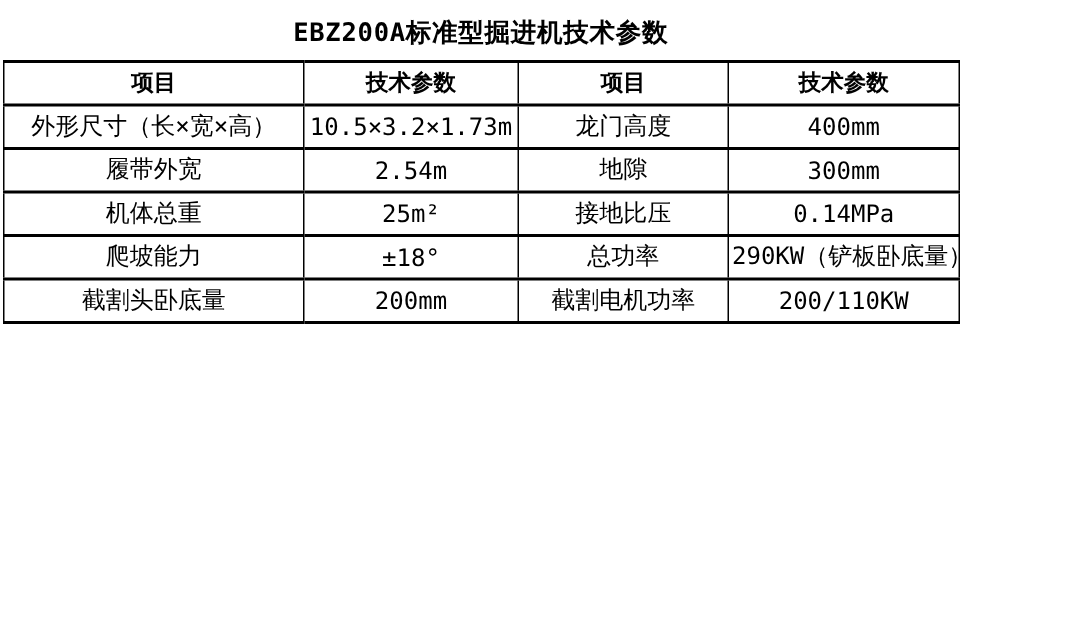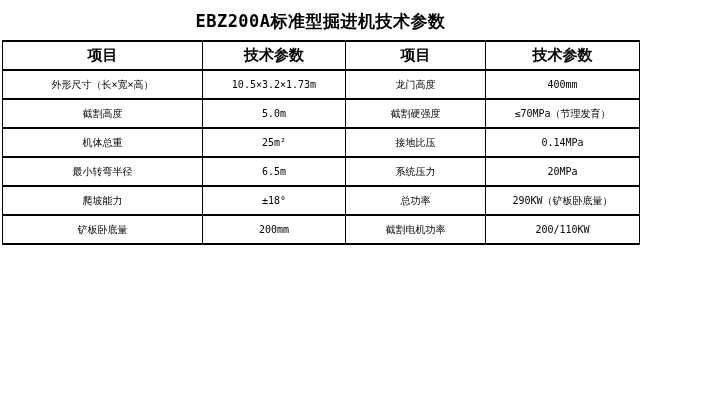--- a/index.html
+++ b/index.html
@@ -40,21 +40,21 @@
   .spec-table th,
   .spec-table td {
     border-left: 1px solid #000000;
     border-right: 1px solid #000000;
     border-top: 2px solid #000000;
     border-bottom: 2px solid #000000;
     height: 27px;
     padding: 0 2px;
     text-align: center;
     vertical-align: middle;
-    font-size: 10px;
+    font-size: 16px;
     white-space: nowrap;
     overflow: hidden;
   }
   .spec-table th {
     font-weight: bold;
     font-size: 15px;
   }
   .col-item1  { width: 200px; }
   .col-value1 { width: 143px; }
   .col-item2  { width: 140px; }
@@ -83,45 +83,39 @@
       </tr>
     </thead>
     <tbody>
       <tr>
         <td>外形尺寸（长×宽×高）</td>
         <td>10.5×3.2×1.73m</td>
         <td>龙门高度</td>
         <td>400mm</td>
       </tr>
       <tr>
-        <td>截割高度</td>
-        <td>5.0m</td>
-        <td>截割硬强度</td>
-        <td>≤70MPa（节理发育）</td>
+        <td>履带外宽</td>
+        <td>2.54m</td>
+        <td>地隙</td>
+        <td>300mm</td>
       </tr>
       <tr>
         <td>机体总重</td>
         <td>25m²</td>
         <td>接地比压</td>
         <td>0.14MPa</td>
       </tr>
       <tr>
-        <td>最小转弯半径</td>
-        <td>6.5m</td>
-        <td>系统压力</td>
-        <td>20MPa</td>
-      </tr>
-      <tr>
         <td>爬坡能力</td>
         <td>±18°</td>
         <td>总功率</td>
         <td>290KW（铲板卧底量）</td>
       </tr>
       <tr>
-        <td>铲板卧底量</td>
+        <td>截割头卧底量</td>
         <td>200mm</td>
         <td>截割电机功率</td>
         <td>200/110KW</td>
       </tr>
     </tbody>
   </table>
 
 </div>
 
 </body></html>

